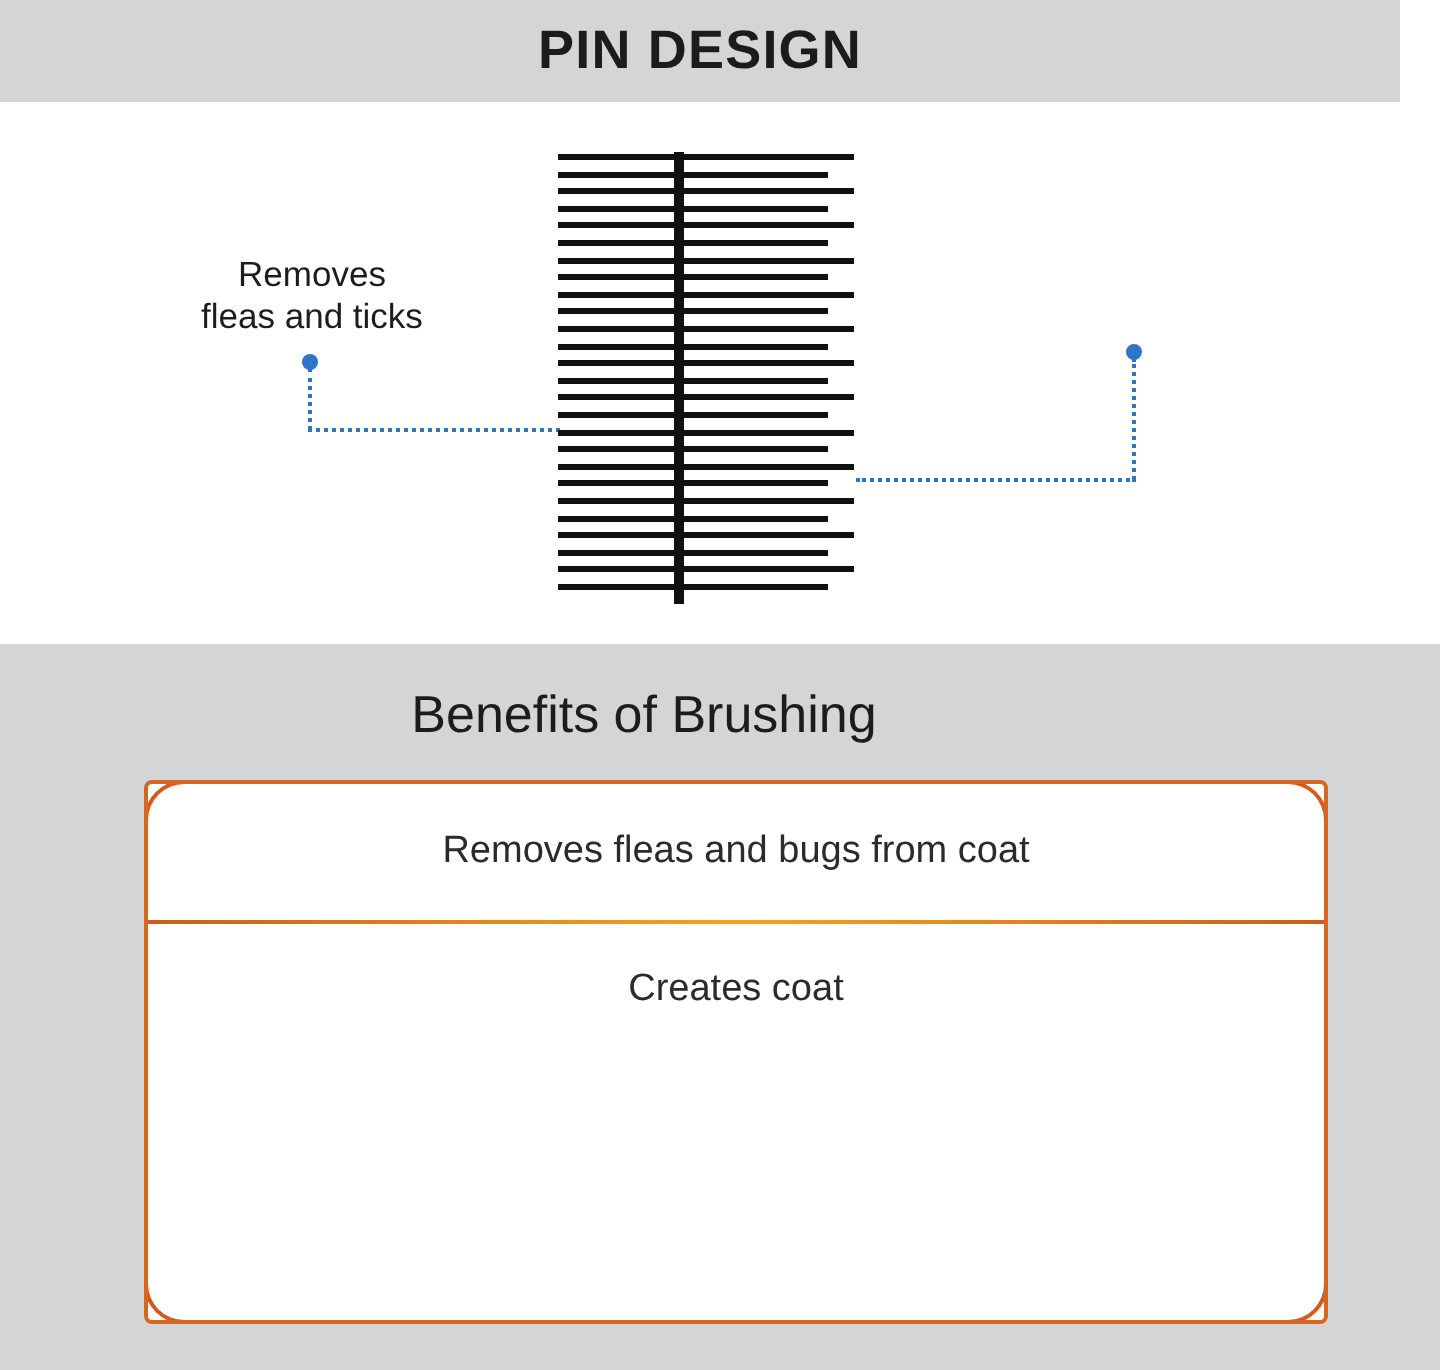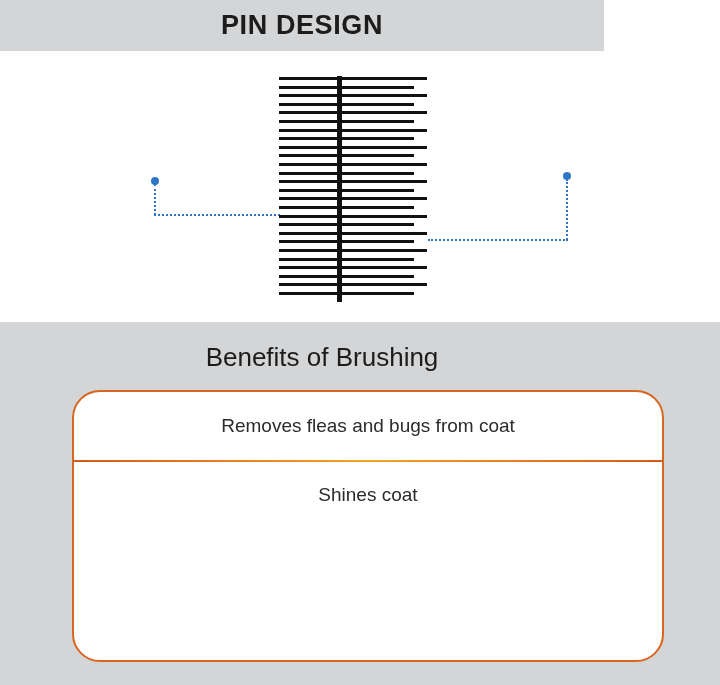--- a/index.html
+++ b/index.html
@@ -19,21 +19,21 @@
     width: 720px;
     height: 685px;
     background: #ffffff;
   }
 
   
   .title-band {
     position: absolute;
     left: 0;
     top: 0;
-    width: 604px;
+    width: 700px;
     height: 51px;
     background: #d4d5d7;
     display: flex;
     align-items: center;
     justify-content: center;
   }
   .title-band .title-text {
     font-size: 27px;
     font-weight: bold;
     color: #1c1c1c;
@@ -150,21 +150,21 @@
     line-height: 1;
   }
 
   .benefits-box {
     position: absolute;
     left: 72px;
     top: 68px;
     width: 592px;
     height: 272px;
     background: #ffffff;
-    border-radius: 28px;
+    border-radius: 4px;
     border: 2px solid #d8661f;
     box-sizing: border-box;
     overflow: hidden;
     background-image:
       linear-gradient(90deg,
         rgba(216,102,31,0) 0%,
         rgba(216,102,31,0) 100%);
   }
   
   .benefits-box::before {
@@ -218,20 +218,22 @@
 <body>
 
 <div id="page">
 
   <div class="title-band">
     <div class="title-text">PIN DESIGN</div>
   </div>
 
   <div class="pin-area">
 
+    <div class="callout-label callout-left">Removes
+fleas and ticks</div>
     <div class="leader-dot dot-left"></div>
     <div class="leader-v leader-left-v"></div>
     <div class="leader-h leader-left-h"></div>
 
     <div class="leader-dot dot-right"></div>
     <div class="leader-v leader-right-v"></div>
     <div class="leader-h leader-right-h"></div>
 
     <div class="comb" id="comb">
       <div class="comb-spine"></div>
@@ -294,19 +296,19 @@
   <div class="benefits-area">
 
     <div class="benefits-heading">Benefits of Brushing</div>
 
     <div class="benefits-box" id="benefits-box">
 
     <div class="benefit-row">
           <div class="benefit-text">Removes fleas and bugs from coat</div>
         </div>
         <div class="benefit-row">
-          <div class="benefit-text">Shines coat</div>
+          <div class="benefit-text">Creates coat</div>
         </div>
       </div>
 
   </div>
 
 </div>
 
 </body></html>

